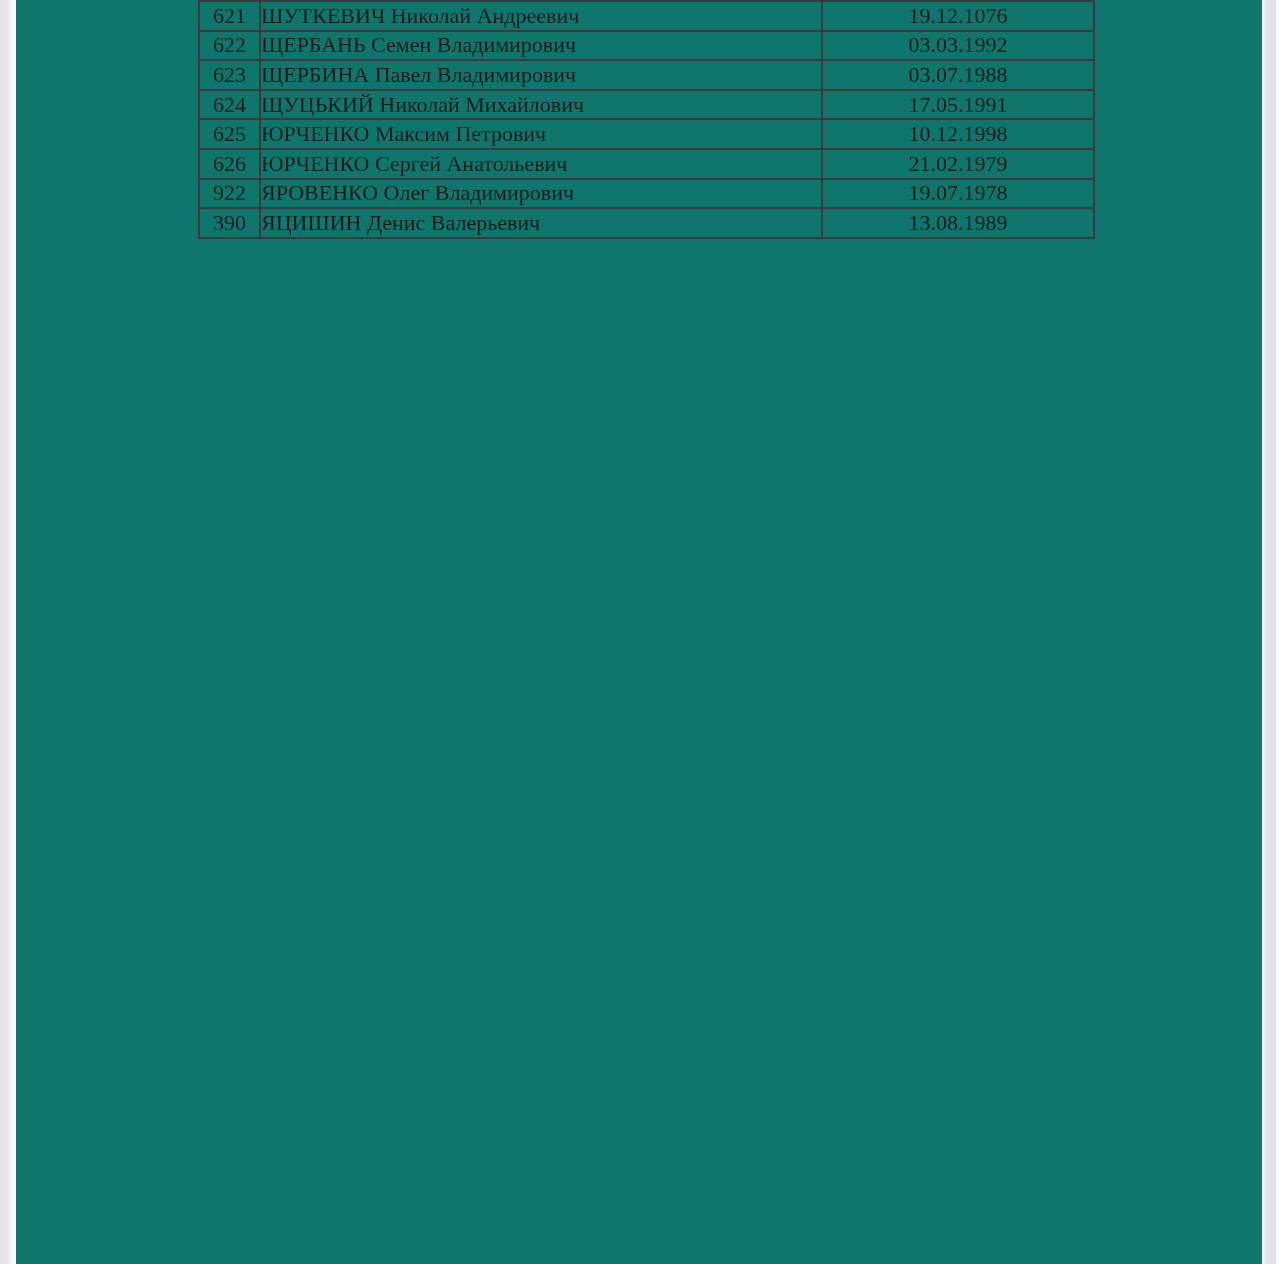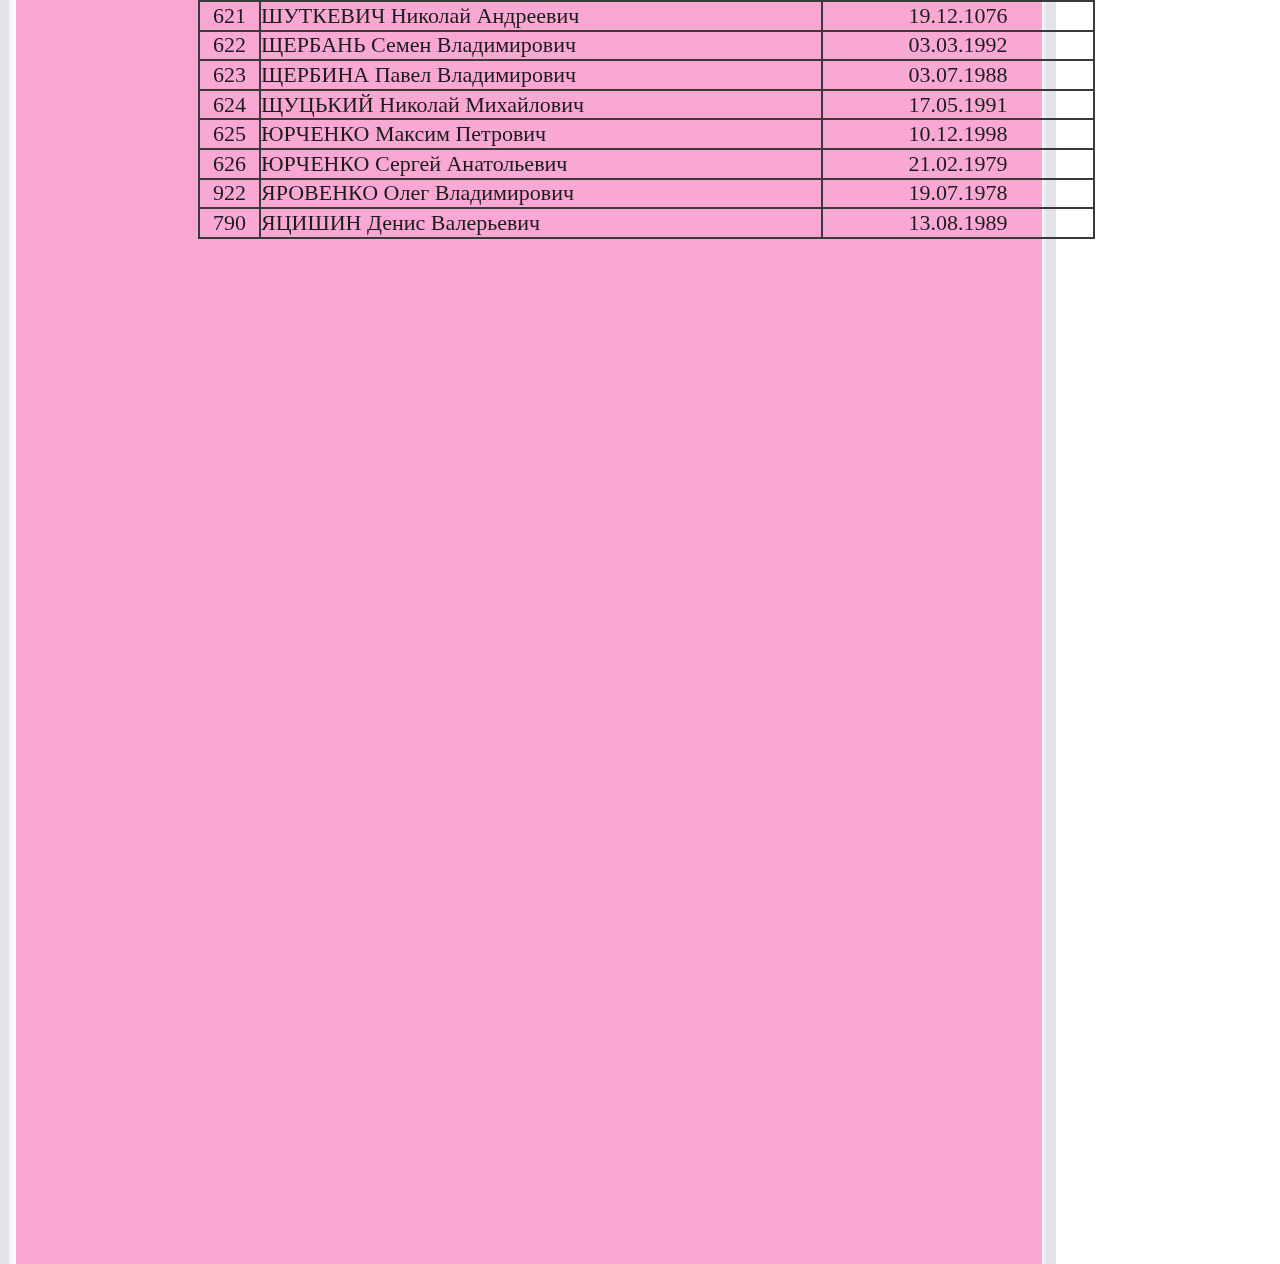--- a/index.html
+++ b/index.html
@@ -6,23 +6,23 @@
     margin: 0;
     padding: 0;
     width: 1280px;
     height: 1264px;
     background: #ffffff;
     overflow: hidden;
     font-family: "Liberation Serif", "DejaVu Serif", serif;
   }
   .viewer {
     position: relative;
-    width: 1056px;
+    width: 1276px;
     height: 1264px;
-    background: #f9a8d4;
+    background: #0f766e;
   }
   .edge-strip-left {
     position: absolute;
     left: 0; top: 0;
     width: 16px; height: 100%;
     background: linear-gradient(to right, #e2e2e9 0px, #e4e4ea 8px, #f6f6f9 11px, #ffffff 16px);
   }
   .edge-strip-right {
     position: absolute;
     right: 0; top: 0;
@@ -50,20 +50,21 @@
   }
   td.col-num {
     width: 59px;
     text-align: center;
     padding-right: 2px;
   }
   td.col-name {
     width: 560px;
     text-align: left;
     padding-left: 9px;
+    border-radius: 13px;
   }
   td.col-date {
     width: 270px;
     text-align: center;
   }
 </style>
 </head>
 <body>
 
 <div class="viewer">
@@ -102,20 +103,20 @@
         <td class="col-num">626</td>
         <td class="col-name">ЮРЧЕНКО Сергей Анатольевич</td>
         <td class="col-date">21.02.1979</td>
       </tr>
         <tr>
         <td class="col-num">922</td>
         <td class="col-name">ЯРОВЕНКО Олег Владимирович</td>
         <td class="col-date">19.07.1978</td>
       </tr>
         <tr>
-        <td class="col-num">790</td>
+        <td class="col-num">390</td>
         <td class="col-name">ЯЦИШИН Денис Валерьевич</td>
         <td class="col-date">13.08.1989</td>
       </tr>
       </tbody>
   </table>
 
 </div>
 
 </body></html>

